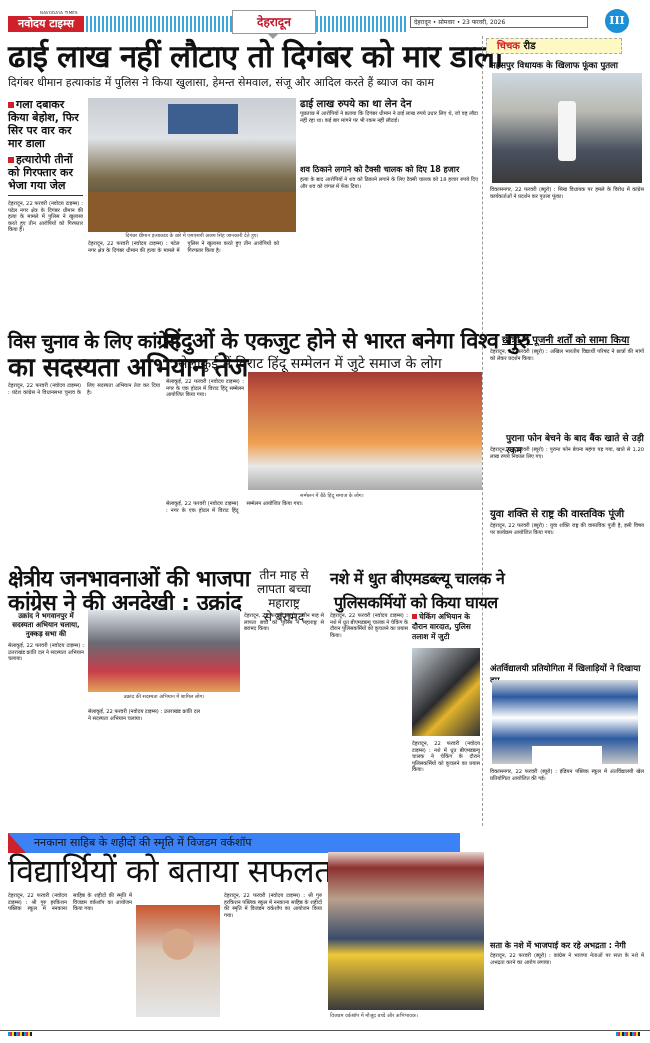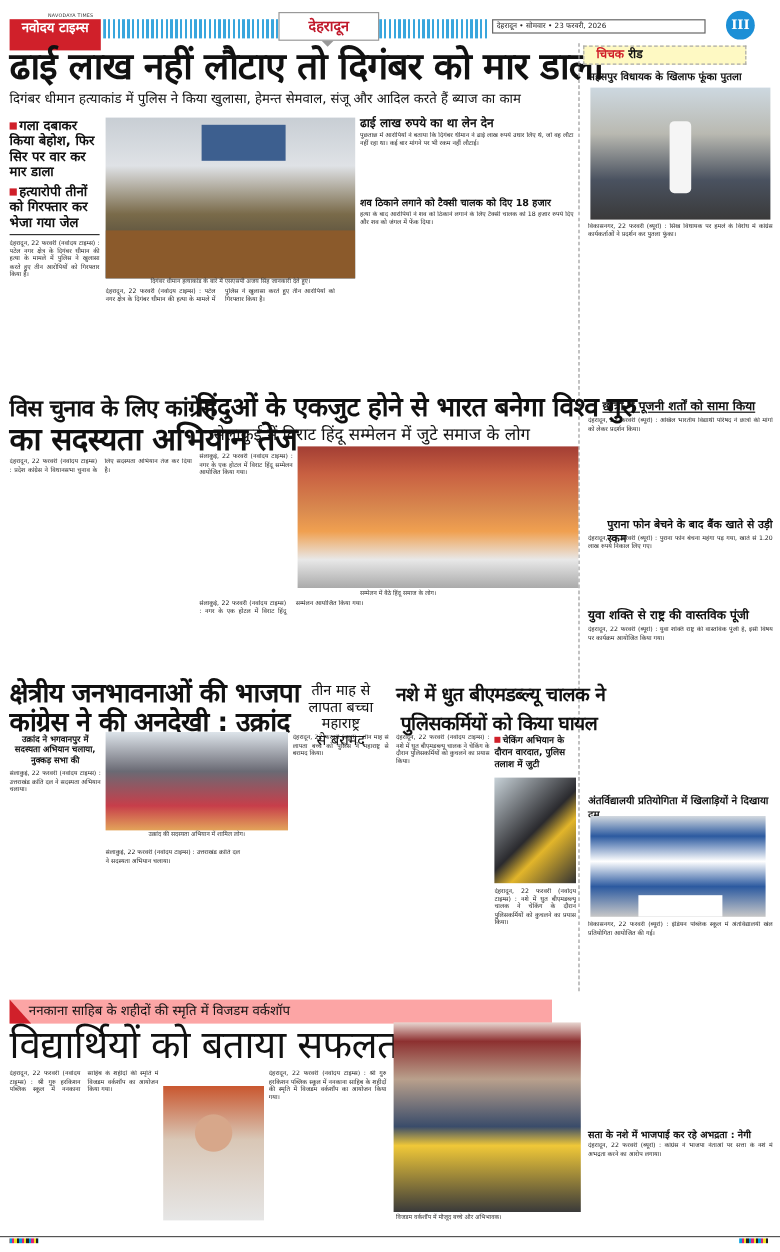--- a/index.html
+++ b/index.html
@@ -3,21 +3,21 @@
 <meta charset="utf-8">
 <style>
   * { box-sizing: border-box; margin: 0; padding: 0; }
   html, body { width: 650px; height: 1043px; background: #fff; overflow: hidden; }
   body { position: relative; font-family: "DejaVu Sans", sans-serif; color: #111; }
 
   .abs { position: absolute; }
 
   
   .tiny-label { left: 40px; top: 10px; font-size: 4px; color: #333; letter-spacing: 0.2px; }
-  .brand { left: 8px; top: 16px; width: 76px; height: 26px; background: #d0202a; color: #fff; font-weight: bold; font-size: 11px; line-height: 16px; text-align: center; }
+  .brand { left: 8px; top: 16px; width: 76px; height: 16px; background: #d0202a; color: #fff; font-weight: bold; font-size: 11px; line-height: 16px; text-align: center; }
   .stripes { top: 16px; height: 16px; background: repeating-linear-gradient(90deg, #39a6dd 0 2px, #fff 2px 4px); }
   .stripes.s1 { left: 86px; width: 146px; }
   .stripes.s2 { left: 316px; width: 92px; }
   .city-box { left: 232px; top: 10px; width: 84px; height: 24px; border: 1px solid #999; background: #fff; text-align: center; font-size: 12px; font-weight: bold; color: #c0182a; line-height: 22px; }
   .city-tick { left: 268px; top: 34px; width: 0; height: 0; border-left: 5px solid transparent; border-right: 5px solid transparent; border-top: 5px solid #999; }
   .dateline { left: 410px; top: 16px; width: 178px; height: 12px; border: 1px solid #666; font-size: 6px; line-height: 10px; padding-left: 3px; color: #222; }
   .page-no { left: 605px; top: 9px; width: 24px; height: 24px; border-radius: 50%; background: #1c8fd6; color: #fff; font-weight: bold; font-size: 11px; text-align: center; line-height: 24px; font-family: "DejaVu Serif", serif; }
 
   
   .h-main { left: 8px; top: 38px; width: 470px; font-size: 31px; font-weight: bold; line-height: 36px; white-space: nowrap; letter-spacing: -0.8px; }
@@ -58,21 +58,21 @@
   .h2 { font-size: 22px; font-weight: bold; line-height: 26px; white-space: nowrap; letter-spacing: -0.5px; }
   .h2-sub { font-size: 14px; line-height: 18px; white-space: nowrap; }
 
   .photo-sammelan { left: 248px; top: 372px; width: 234px; height: 118px;
     background: linear-gradient(180deg,#a33e34 0%,#c96142 20%,#d98a4f 45%,#f0a050 60%,#e8e8e8 80%,#aaa 100%); }
   .photo-ukd { left: 88px; top: 610px; width: 152px; height: 82px;
     background: linear-gradient(180deg,#dde4ea 0%,#6a6a74 40%,#c73e4a 75%,#e3a45a 100%); }
   .photo-car { left: 412px; top: 648px; width: 68px; height: 88px;
     background: linear-gradient(135deg,#c8d2d8 0%,#2a2a2e 50%,#e2b52a 65%,#333 100%); }
 
-  .banner { left: 8px; top: 833px; width: 452px; height: 20px; background: #fca5a5; font-size: 11px; line-height: 20px; padding-left: 16px; }
+  .banner { left: 8px; top: 833px; width: 452px; height: 20px; background: #3b82f6; font-size: 11px; line-height: 20px; padding-left: 26px; }
   .banner-flag { left: 8px; top: 833px; width: 0; height: 0; border-left: 18px solid #d0202a; border-top: 20px solid transparent; }
   .h-bottom { left: 8px; top: 852px; font-size: 32px; line-height: 38px; white-space: nowrap; letter-spacing: -0.5px; }
 
   .photo-sikh { left: 136px; top: 905px; width: 84px; height: 112px;
     background: radial-gradient(circle at 50% 35%, #d7a78a 0 18%, transparent 19%), linear-gradient(180deg,#c9572f 0%,#d9c7b6 40%,#e6e6e6 100%); }
   .photo-class { left: 328px; top: 852px; width: 156px; height: 158px;
     background: linear-gradient(180deg,#e8d6d0 0%,#8d3030 10%,#b9a08c 30%,#3a4c6a 55%,#f0c838 65%,#3a3a3a 100%); }
 
   .footer-rule { left: 0; top: 1030px; width: 650px; height: 1px; background: #555; }
   .color-dots { top: 1032px; width: 24px; height: 4px; background: repeating-linear-gradient(90deg,#00a0e0 0 2px,#e0207a 2px 4px,#f0e020 4px 6px,#222 6px 8px); }

